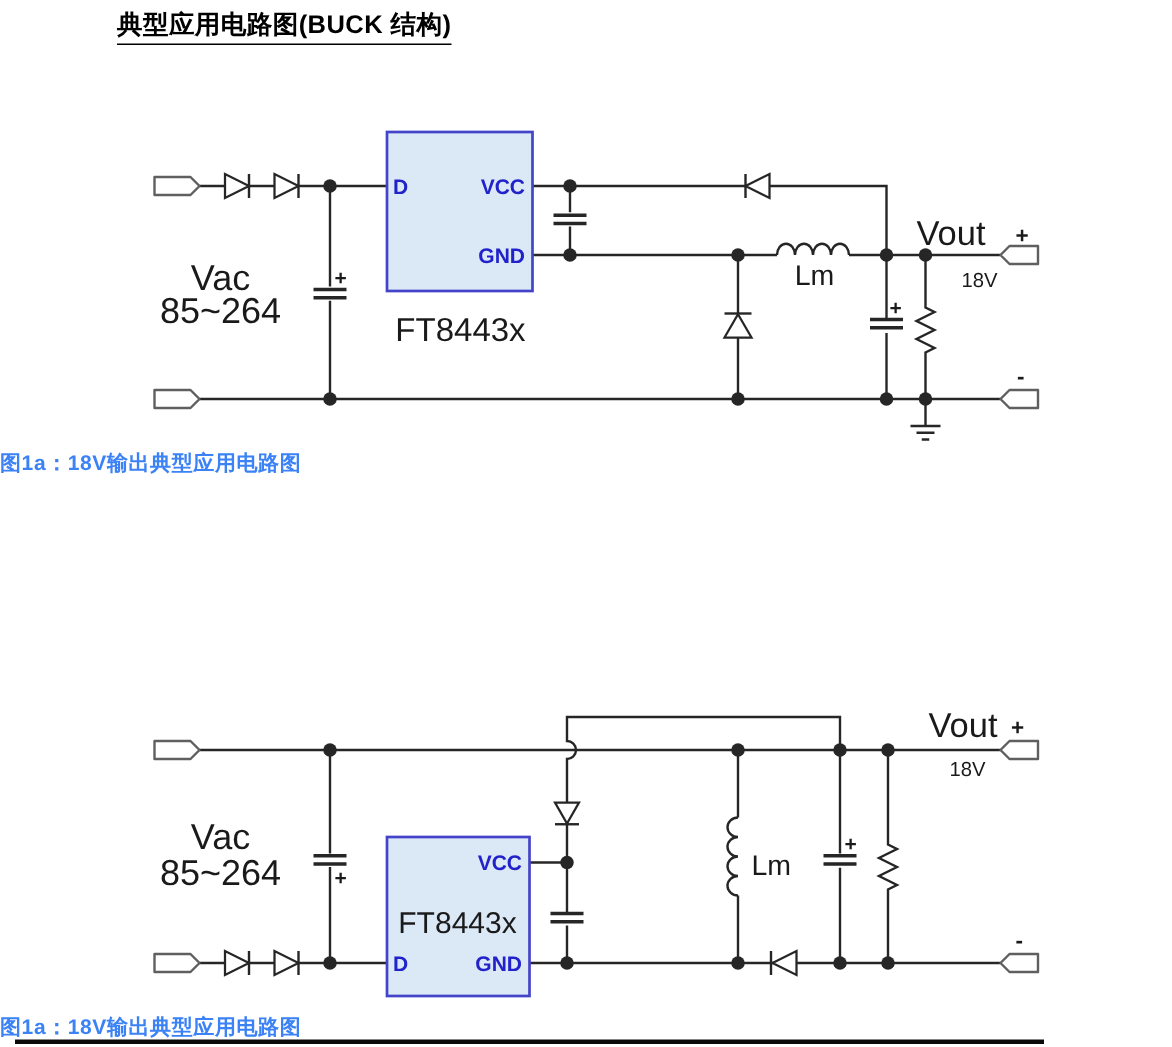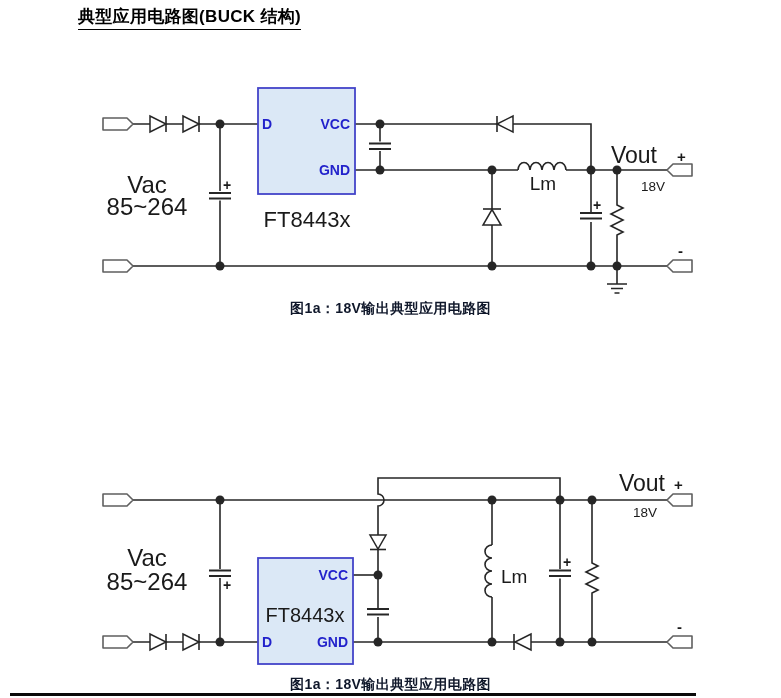--- a/index.html
+++ b/index.html
@@ -9,22 +9,22 @@
   }
   .sec-title{
     position:absolute;left:78px;margin:0;
     font-size:17px;font-weight:bold;color:#000;
     border-bottom:1.6px solid #000;padding-bottom:1px;letter-spacing:.3px;
     white-space:nowrap;
   }
   .sec-title.t1{top:5px;}
   .sec-title.t2{top:377px;}
   .caption{
-    position:absolute;left:0;width:781px;text-align:center;
-    font-size:14px;font-weight:bold;color:#0f172a;letter-spacing:.4px;
+    position:absolute;left:0;width:781px;text-align:left;
+    font-size:14px;font-weight:bold;color:#3b82f6;letter-spacing:.4px;
   }
   .caption.c1{top:300px;}
   .caption.c2{top:676px;}
   .footer-rule{position:absolute;left:10px;top:693px;width:761px;height:2.6px;background:#0a0a0a;}
   svg{position:absolute;left:0;display:block;}
   .svg1{top:0;}
   .svg2{top:340px;}
 
   .w{stroke:var(--wire,#262626);stroke-width:1.6;fill:none;}
   .cp{stroke:var(--wire,#262626);stroke-width:2.2;fill:none;}

